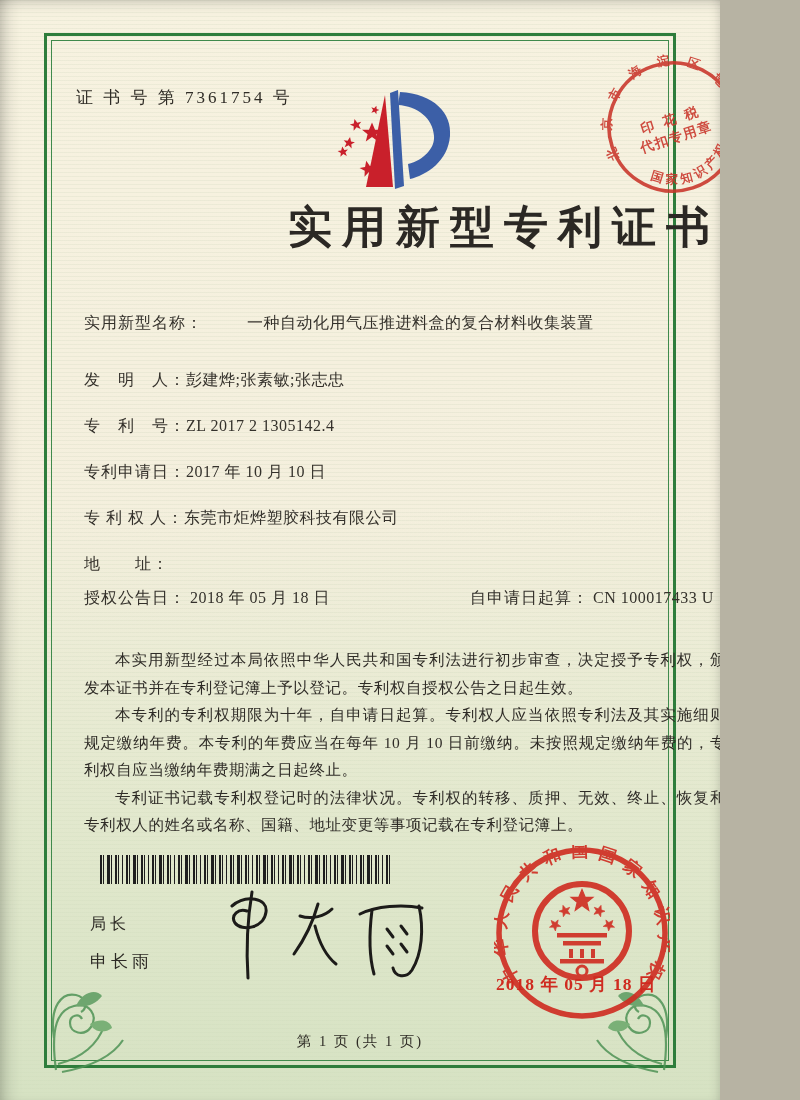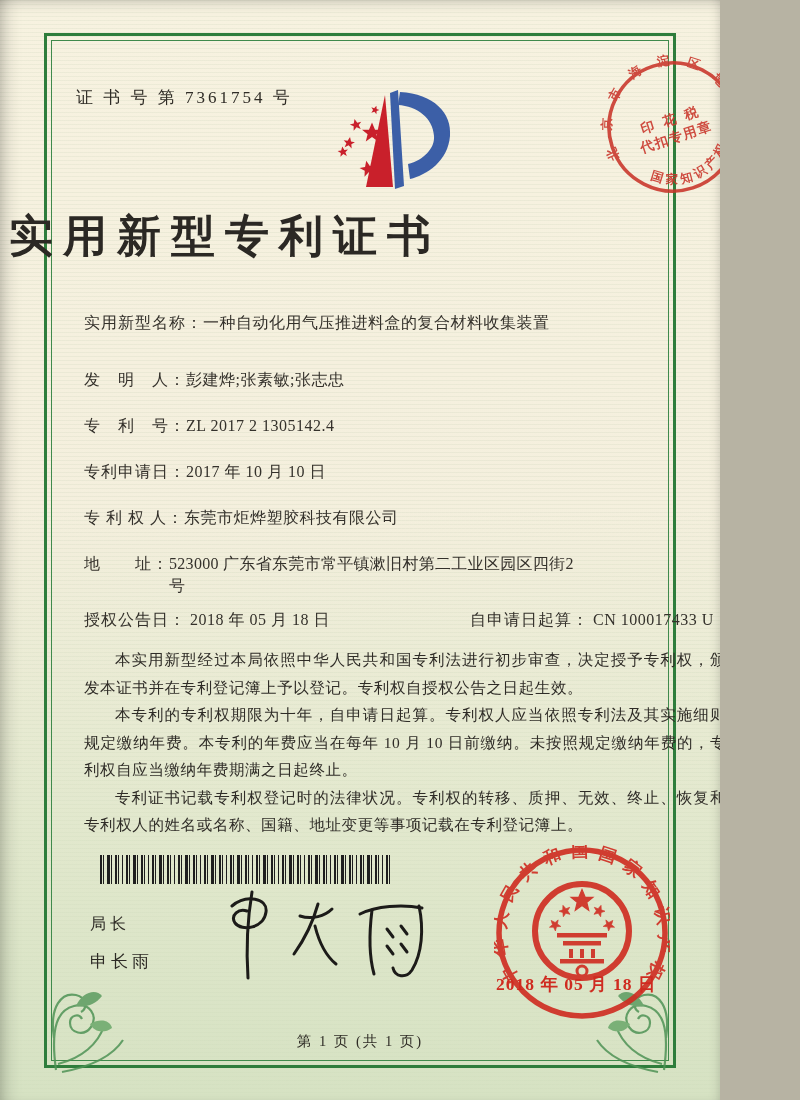--- a/index.html
+++ b/index.html
@@ -8,25 +8,25 @@
     background:
       linear-gradient(180deg, rgba(213,227,194,0) 46%, rgba(210,224,190,.5) 76%, rgba(204,220,185,.7) 100%),
       repeating-linear-gradient(180deg, rgba(145,172,135,.10) 0 1px, rgba(0,0,0,0) 1px 4px),
       linear-gradient(180deg,#f7f2e0 0%,#f4efdd 50%,#eef0da 100%);
     box-shadow: inset 16px 0 20px -16px rgba(0,0,0,.35), inset 0 12px 16px -12px rgba(0,0,0,.22), inset -8px 0 12px -8px rgba(0,0,0,.18);}
   .frame-outer{position:absolute;left:44px;top:33px;right:44px;bottom:32px;border:3px solid #2e7d3c;}
   .frame-inner{position:absolute;left:51px;top:40px;right:51px;bottom:39px;border:1px solid #3f8a4c;}
   .cert-no{position:absolute;left:76px;top:86px;font-size:17px;letter-spacing:3px;color:#2f2c26;}
   .logo{position:absolute;left:300px;top:86px;width:210px;height:118px;}
   .tax-stamp{position:absolute;left:596px;top:50px;width:154px;height:154px;transform:rotate(-18deg);opacity:.88;}
-  .title{position:absolute;top:198px;left:0;right:0;margin:9px;text-align:left;
+  .title{position:absolute;top:198px;left:0;right:0;margin:0;text-align:right;
     font-size:44px;font-weight:700;letter-spacing:10px;color:#2b2824;}
   .fields{position:absolute;left:84px;top:312px;width:640px;font-size:16px;line-height:22px;color:#34312b;}
   .field-row{display:flex;margin-bottom:24px;align-items:flex-start;}
-  .field-row.first{margin-bottom:35px;}
+  .field-row.first{margin-bottom:35px;gap:44px;}
   .field-row.address{margin-bottom:12px;}
   .field-label{white-space:pre;flex:none;letter-spacing:1px;}
   .field-value{letter-spacing:.5px;}
   .field-value.addr{max-width:412px;letter-spacing:.3px;}
   .grant-row{display:flex;gap:30px;}
   .grant-left{width:356px;flex:none;}
   .mono-ish{letter-spacing:.5px;}
   .paras{position:absolute;left:84px;top:646px;width:642px;text-align:justify;
     font-size:15.5px;line-height:27.5px;color:#2f2c27;letter-spacing:.6px;}
   .paras p{margin:0;text-indent:2em;}
@@ -129,21 +129,20 @@
     <div class="field-row">
       <span class="field-label">专利申请日：</span>
       <span class="field-value">2017 年 10 月 10 日</span>
     </div>
     <div class="field-row">
       <span class="field-label">专 利 权 人：</span>
       <span class="field-value">东莞市炬烨塑胶科技有限公司</span>
     </div>
     <div class="field-row address">
       <span class="field-label">地　　址：</span>
-      <span class="field-value addr">523000 广东省东莞市常平镇漱旧村第二工业区园区四街2号</span>
     </div>
     <div class="grant-row">
       <div class="grant-left">
         <span class="field-label">授权公告日：</span>
         <span class="field-value">2018 年 05 月 18 日</span>
       </div>
       <div class="grant-right">
         <span class="field-label">自申请日起算：</span>
         <span class="field-value mono-ish">CN 100017433 U</span>
       </div>

